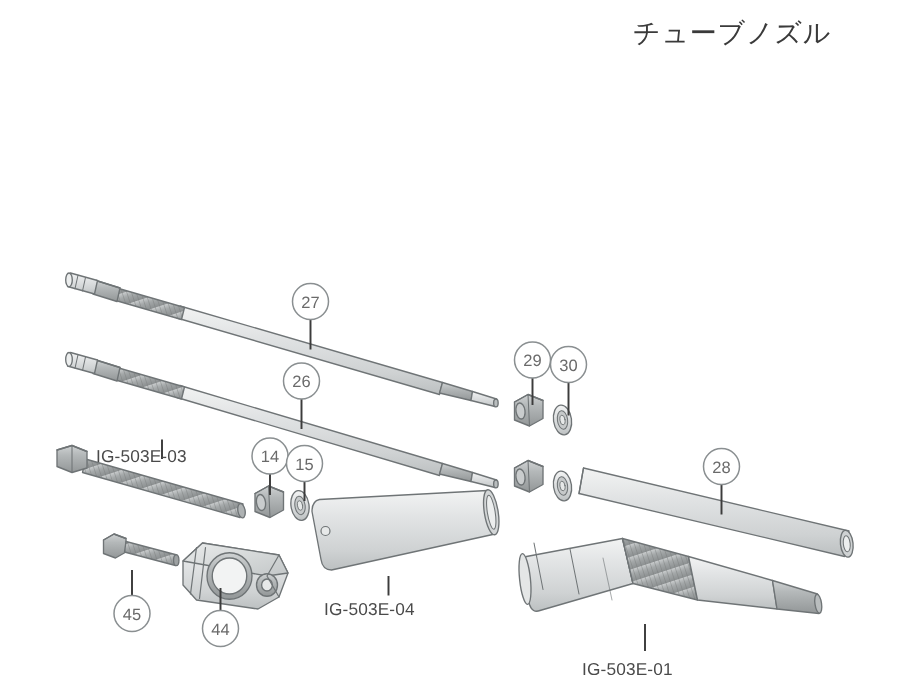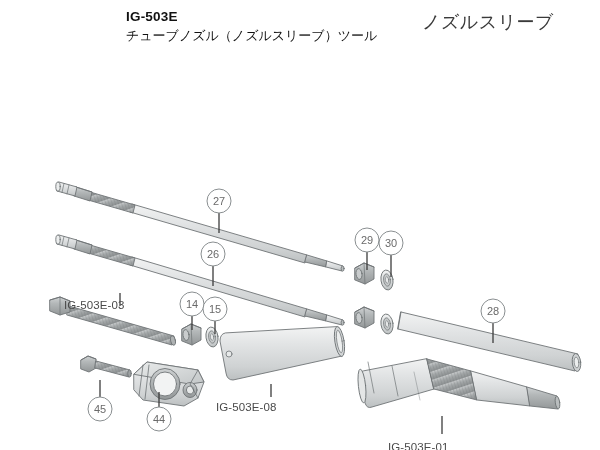--- a/index.html
+++ b/index.html
@@ -12,42 +12,38 @@
   #logo{position:absolute;left:26px;top:14px;width:96px;height:40px;}
   #logo svg{display:block;}
   #title-block{position:absolute;left:126px;top:8px;}
   #doc-code{font-size:13.5px;font-weight:bold;letter-spacing:.2px;line-height:17px;color:#111;}
   #doc-sub{font-size:13px;line-height:19px;color:#111;margin-top:1px;
            font-family:"DejaVu Sans","Liberation Sans",sans-serif;}
   #doc-right{position:absolute;left:422px;top:10px;font-size:18px;color:#3a3a3a;
              letter-spacing:.5px;font-family:"DejaVu Sans","Liberation Sans",sans-serif;}
 
   
-  #drawing{position:absolute;left:12px;top:62px;width:544px;height:388px;}
+  #drawing{position:absolute;left:0;top:62px;width:544px;height:388px;}
   #drawing svg{display:block;}
 
   
   .partlabel{position:absolute;font-size:11.5px;color:#4a4a4a;white-space:nowrap;
              letter-spacing:.1px;}
   .balloon-num{font-size:11px;fill:#6a6a6a;}
 </style>
 </head>
 <body>
 
 <div id="sheet">
 
   <div id="header">
 
 
-    <div id="title-block">
-      <div id="doc-code">IG-503E</div>
-      <div id="doc-sub">チューブノズル（ノズルスリーブ）ツール</div>
-    </div>
-
-    <div id="doc-right">ノズルスリーブ</div>
+
+    <div id="doc-right">チューブノズル</div>
   </div>
 
   <div id="drawing">
     <svg width="600" height="388" viewBox="0 0 600 388">
       <defs>
         <linearGradient id="gMetal" x1="0" y1="0" x2="0" y2="1">
           <stop offset="0" stop-color="#f2f3f3"></stop>
           <stop offset="0.32" stop-color="#e2e4e5"></stop>
           <stop offset="0.75" stop-color="#cfd2d3"></stop>
           <stop offset="1" stop-color="#bcc0c1"></stop>
@@ -266,17 +262,17 @@
           <g>
             <circle cx="147" cy="357" r="12" fill="#ffffff" stroke="#8a8f91" stroke-width="1"></circle>
             <text x="147" y="361" text-anchor="middle" class="balloon-num" font-family="Liberation Sans, sans-serif" fill="#6a6a6a">44</text>
           </g>
         </g>
     </svg>
   </div>
 
   <div id="partlabels">
       <div class="partlabel" style="left: 64px; top: 279px; color: rgb(74, 74, 74); margin-top: 20px;">IG-503E-03</div>
-      <div class="partlabel" style="left: 216px; top: 401px; color: rgb(74, 74, 74);">IG-503E-08</div>
+      <div class="partlabel" style="left: 216px; top: 401px; color: rgb(74, 74, 74);">IG-503E-04</div>
       <div class="partlabel" style="left: 388px; top: 441px; color: rgb(74, 74, 74);">IG-503E-01</div>
     </div>
 
 </div>
 
 </body></html>

